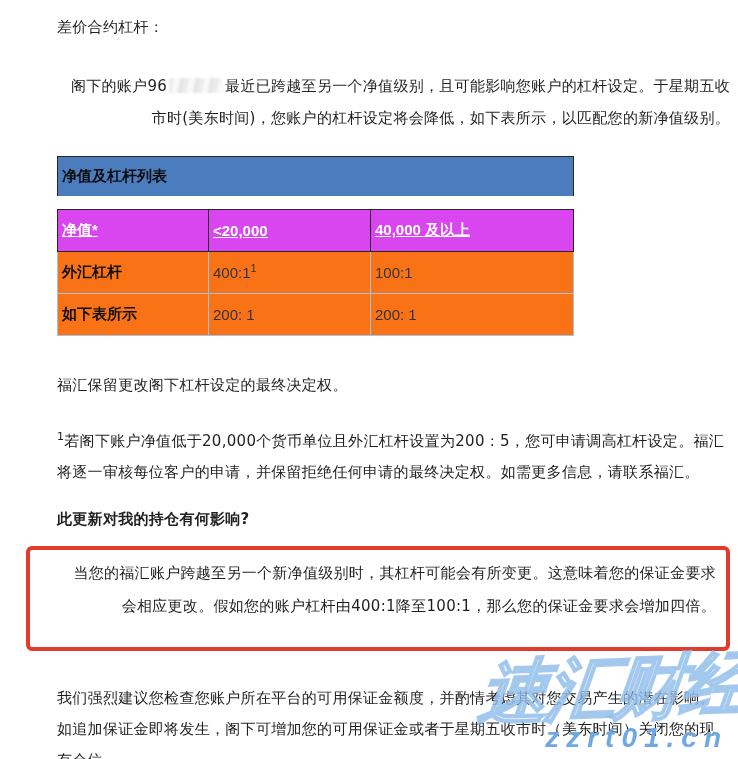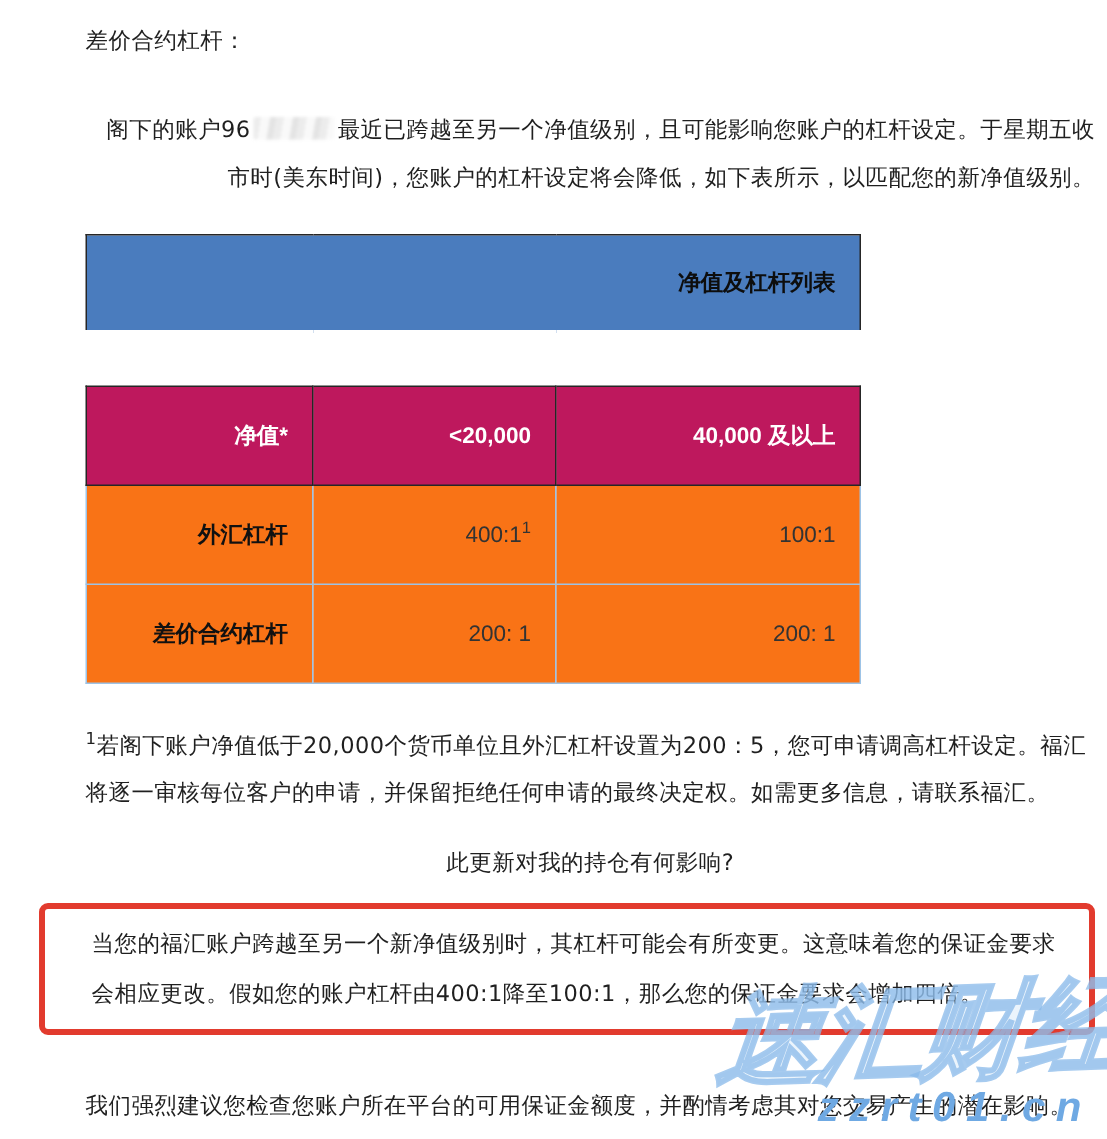--- a/index.html
+++ b/index.html
@@ -14,45 +14,46 @@
   .p-intro{margin-top:30px;text-align:right;}
   .redact{
     display:inline-block;width:54px;height:15px;vertical-align:-2px;margin:0 2px;
     background:repeating-linear-gradient(100deg,#ececec 0 5px,#f9f9f9 5px 11px,#e4e4e4 11px 15px);
     border-radius:2px;filter:blur(1.2px);
   }
   table.lev{
     border-collapse:collapse;margin-top:22px;width:516px;table-layout:fixed;
     font-size:15px;
   }
-  table.lev td,table.lev th{text-align:right;padding:16px;}
+  table.lev td,table.lev th{text-align:left;padding:4px;}
   .t-title{
     background:#4A7CBE;color:#0d0d0d;font-weight:bold;height:31px;
     border:1px solid #262626;border-bottom:3px solid #ffffff;
   }
   tr.gap td{height:2px;border:none;background:#fff;}
   table.lev th{
-    background:#be185d;color:#ffffff;font-weight:bold;height:33px;
+    background:#d946ef;color:#ffffff;font-weight:bold;height:33px;
     border:1px solid #262626;
     font-family:"Liberation Sans","DejaVu Sans",sans-serif;
+    text-decoration:underline;
   }
   table.lev td.body{
     border:1px solid #9DC3E6;height:33px;background:#f97316;
     font-family:"Liberation Sans","DejaVu Sans",sans-serif;color:#333;
   }
   table.lev td.rowlabel{font-weight:bold;color:#111;font-family:"DejaVu Sans",sans-serif;}
   sup{font-size:11px;line-height:0;}
   .p-reserve{margin-top:34px;line-height:30px;}
   .p-equity{margin-top:30px;line-height:30px;}
   .p-footnote{margin-top:26px;line-height:31px;}
-  .h-impact{margin-top:18px;font-weight:normal;line-height:26px;text-align:center;}
+  .h-impact{margin-top:18px;font-weight:bold;line-height:26px;}
   .redbox{
     margin-top:14px;margin-left:-31px;width:704px;box-sizing:border-box;
     border:4px solid #E23B2E;border-radius:6px;
-    padding:7px 10px 7px 31px;background:#fff;
+    padding:7px 10px 24px 31px;background:#fff;text-align:right;
   }
   .redbox p{line-height:33px;}
   .p-closing{margin-top:32px;line-height:31px;}
   .wm-cn{
     position:absolute;z-index:2;right:-10px;top:642px;
     font-size:70px;font-weight:bold;font-style:italic;white-space:nowrap;
     color:rgba(190,218,244,0.30);
     -webkit-text-stroke:2px rgba(137,185,233,0.75);
     transform:skewX(-8deg) rotate(-2deg);letter-spacing:-3px;
     pointer-events:none;
@@ -91,27 +92,28 @@
         <th>净值*</th>
         <th>&lt;20,000</th>
         <th>40,000 及以上</th>
       </tr>
       <tr>
         <td class="body rowlabel">外汇杠杆</td>
         <td class="body"><span>400:1</span><sup>1</sup></td>
         <td class="body">100:1</td>
       </tr>
       <tr>
-        <td class="body rowlabel">差价合约杠杆</td>
+        <td class="body rowlabel">如下表所示</td>
         <td class="body">200: 1</td>
         <td class="body">200: 1</td>
       </tr>
     </tbody>
   </table>
 
+  <p class="p-reserve">福汇保留更改阁下杠杆设定的最终决定权。</p>
 
 
   <p class="p-footnote"><sup>1</sup><span>若阁下账户净值低于20,000个货币单位且外汇杠杆设置为200：5，您可申请调高杠杆设定。福汇将逐一审核每位客户的申请，并保留拒绝任何申请的最终决定权。如需更多信息，请联系福汇。</span></p>
 
   <p class="h-impact">此更新对我的持仓有何影响?</p>
 
   <div class="redbox">
     <p>当您的福汇账户跨越至另一个新净值级别时，其杠杆可能会有所变更。这意味着您的保证金要求会相应更改。假如您的账户杠杆由400:1降至100:1，那么您的保证金要求会增加四倍。</p>
   </div>
 

